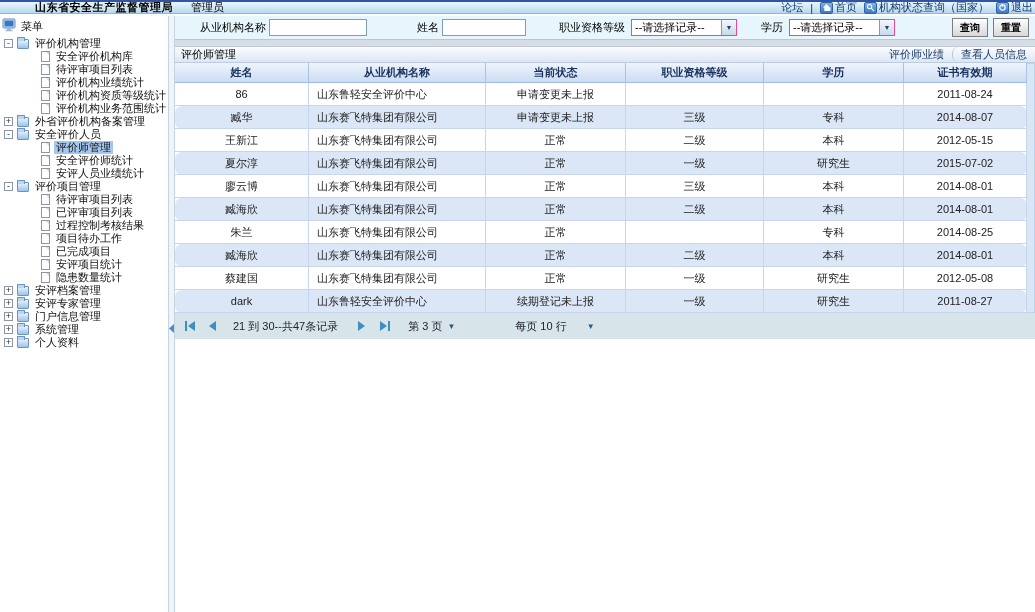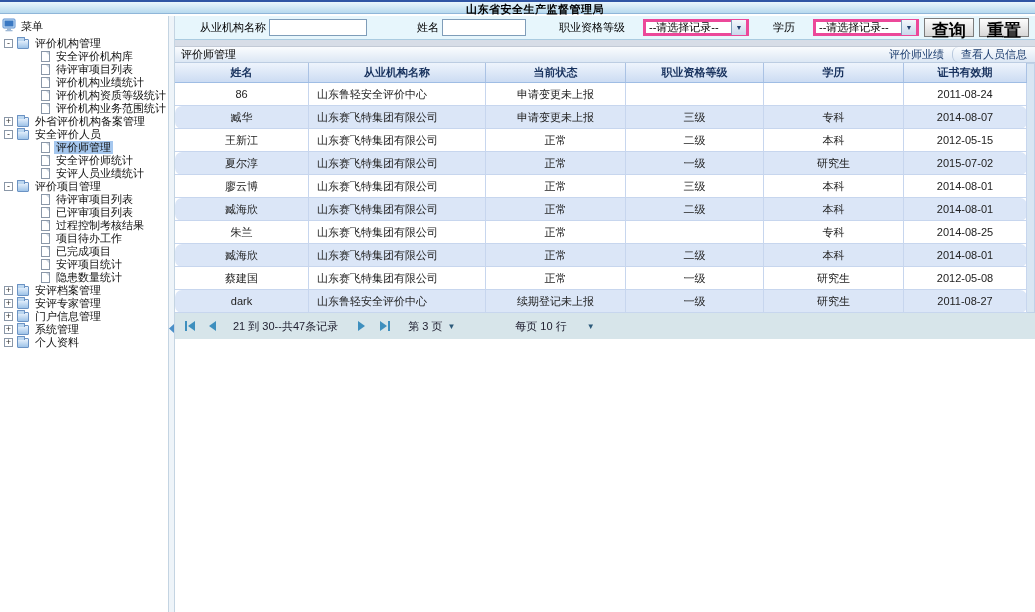--- a/index.html
+++ b/index.html
@@ -4,21 +4,21 @@
 <style>
   * { margin:0; padding:0; box-sizing:border-box; }
   html,body { width:1035px; height:612px; overflow:hidden; background:#fff;
               font-family:"Liberation Sans", sans-serif; font-size:11px; color:#111; }
 
   
   .topbar { position:absolute; left:0; top:0; width:1035px; height:14px;
             border-top:2px solid #2f55a4;
             background:linear-gradient(180deg,#eaf6fc,#b7d9ee);
             border-bottom:1px solid #8fb6d9;
-            display:flex; align-items:center;flex-direction:column; }
+            display:flex; align-items:center; }
   .topbar .app-title { margin-left:35px; font-weight:bold; color:#000; letter-spacing:.5px; }
   .topbar .user { margin-left:18px; color:#000; }
   .top-links { margin-left:auto; margin-right:2px; display:flex; align-items:center; gap:7px; color:#123a6e; }
   .top-links .lk { display:flex; align-items:center; gap:2px; cursor:pointer; }
   .mini-badge { width:13px; height:12px; border-radius:2px; border:1px solid #2f62a8;
                 background:linear-gradient(180deg,#7fb4e8,#3a78c2);
                 display:inline-flex; align-items:center; justify-content:center; }
   .mini-badge svg { display:block; }
 
   
@@ -51,29 +51,29 @@
   .main { position:absolute; left:175px; top:16px; width:860px; height:596px; background:#fff; }
 
   .searchbar { height:24px; background:#e7f6fc; border-bottom:1px solid #aacbe0;
                display:flex; align-items:center; }
   .searchbar label { color:#000; }
   .sb-l1 { margin-left:25px; } .sb-i1 { width:98px; margin-left:3px; }
   .sb-l2 { margin-left:50px; } .sb-i2 { width:84px; margin-left:3px; }
   .sb-l3 { margin-left:33px; } .sb-l4 { margin-left:24px; }
   .txt { height:17px; border:1px solid #7f9db9; background:#fff; font-size:11px; padding:0 2px;
          font-family:"Liberation Sans", sans-serif; }
-  .sel { width:106px; height:17px; margin-left:18px; border:3px solid #ec4899; background:#fff;
+  .sel { width:106px; height:17px; margin-left:6px; border:1px solid #ec4899; background:#fff;
          display:flex; align-items:center; }
   .sel .sel-txt { flex:1; padding-left:3px; color:#000; white-space:nowrap; overflow:hidden; }
   .sel .sel-btn { width:15px; height:15px; background:linear-gradient(180deg,#f4f7fb,#c9d9ec);
          border-left:1px solid #7f9db9; display:flex; align-items:center; justify-content:center;
          font-size:7px; color:#23406e; }
   .btns { margin-left:auto; margin-right:6px; display:flex; gap:5px; }
   .btn { height:19px; padding:0 7px; background:linear-gradient(180deg,#fdfdfd,#d8d8d8);
-         border:1px solid #7c7c7c; font-size:17px; font-weight:bold; color:#000;
+         border:1px solid #7c7c7c; font-size:10px; font-weight:bold; color:#000;
          font-family:"Liberation Sans", sans-serif; cursor:pointer; }
 
   .gapstrip { height:7px; background:#d7dde7; border-bottom:1px solid #c2cad6; }
 
   .titlebar { height:16px; background:linear-gradient(180deg,#fafcfe,#dce7f4);
               border-bottom:1px solid #bccde2; display:flex; align-items:center; }
   .titlebar .pt { margin-left:6px; color:#000; }
   .title-links { margin-left:auto; display:flex; align-items:center; color:#1b3c6e; }
   .title-links .tl { padding:0 8px; cursor:pointer; }
   .title-links .tl + .tl { border-left:1px solid #b9c9dd;border-radius:6px; }

